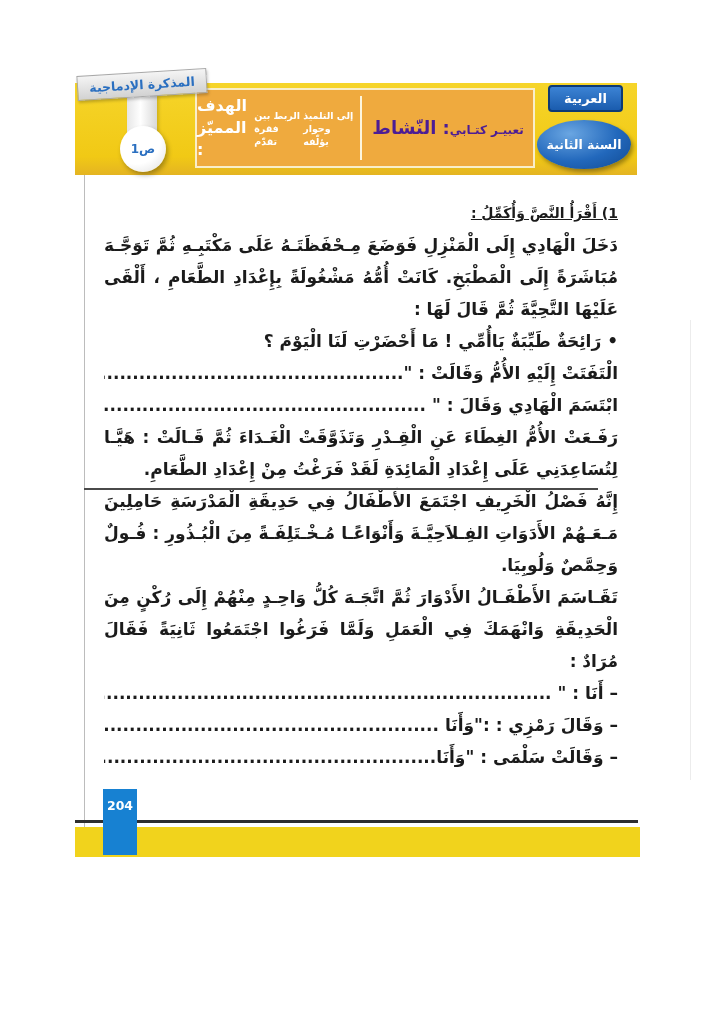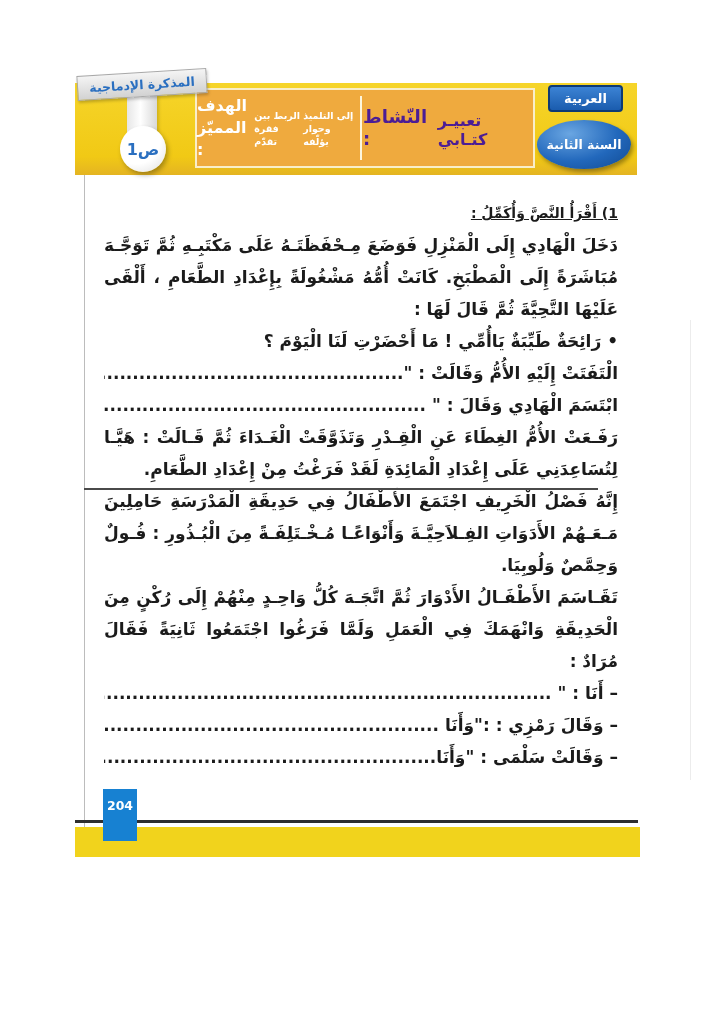--- a/index.html
+++ b/index.html
@@ -16,40 +16,40 @@
   .activity-box {
     position:absolute; left:195px; top:88px; width:340px; height:80px;
     background:#efaa3e; border:2px solid #f9eec9; box-sizing:border-box;
   }
   .box-divider { position:absolute; left:163px; top:6px; bottom:6px; width:2px; background:#fdf6dd; }
   .act-half { position:absolute; right:0; top:0; width:170px; height:100%;
     display:flex; align-items:center; justify-content:center; color:#4c1d95; }
   .obj-half { position:absolute; left:0; top:0; width:160px; height:100%;
     display:flex; flex-direction:row; align-items:center; justify-content:center; color:#fff; }
   .box-title { font-size:18px; font-weight:bold; line-height:22px; }
-  .box-sub   { font-size:16px; font-weight:bold; margin-top:4px; }
+  .box-sub   { font-size:12px; font-weight:bold; margin-top:4px; }
   .box-small { font-size:9.5px; font-weight:bold; line-height:13px; }
 
   .ribbon {
     position:absolute; left:77px; top:72px; width:130px; height:25px;
     background:linear-gradient(180deg,#f4f4f4 0%,#d2d2d2 100%);
     border:1px solid #a8a8a8; transform:rotate(-3.5deg);
     color:#2a6fc0; font-weight:bold; font-size:12.5px; text-align:center; line-height:23px;
     box-shadow:1px 2px 3px rgba(0,0,0,.22); box-sizing:border-box;
   }
   .stem {
     position:absolute; left:127px; top:95px; width:30px; height:40px;
     background:linear-gradient(90deg,#e6e6e6,#ffffff 45%,#d8d8d8);
     box-shadow:2px 2px 3px rgba(0,0,0,.15);
   }
   .page-ref-circle {
     position:absolute; left:120px; top:126px; width:46px; height:46px; border-radius:50%;
     background:radial-gradient(circle at 35% 30%, #ffffff 55%, #dddddd 100%);
     box-shadow:2px 3px 5px rgba(0,0,0,.3);
-    color:#2a6fc0; font-weight:bold; font-size:16px;
+    color:#2a6fc0; font-weight:bold; font-size:12px;
     display:flex; align-items:center; justify-content:center; direction:rtl;
   }
 
   .subject-badge {
     position:absolute; left:548px; top:85px; width:75px; height:27px;
     background:linear-gradient(180deg,#3c83d4,#1a5cae);
     border:2px solid #0d3a75; border-radius:4px; box-sizing:border-box;
     color:#fff; font-size:13px; font-weight:bold;
     display:flex; align-items:center; justify-content:center;
   }
@@ -75,21 +75,21 @@
   .r    { text-align:right; }
   .dot  { white-space:nowrap; overflow:hidden; text-align:right; }
   .mt   { margin-top:6px; }
 
   .section-divider { position:absolute; left:84px; top:488px; width:514px; height:2px; background:#4a4a4a; }
 
   
   .bottom-rule { position:absolute; left:75px; top:820px; width:563px; height:3px; background:#2f2f2f; }
   .bottom-band { position:absolute; left:75px; top:827px; width:565px; height:30px; background:#f1d31c; }
   .page-badge  {
-    position:absolute; left:103px; top:789px; width:34px; height:52px; background:#1781d2;
+    position:absolute; left:103px; top:789px; width:34px; height:66px; background:#1781d2;
     color:#fff; font-size:12.5px; font-weight:bold; text-align:center;
     padding-top:9px; box-sizing:border-box;
   }
 </style>
 </head>
 <body>
 
 <div class="page">
 
   <div class="band"></div>

